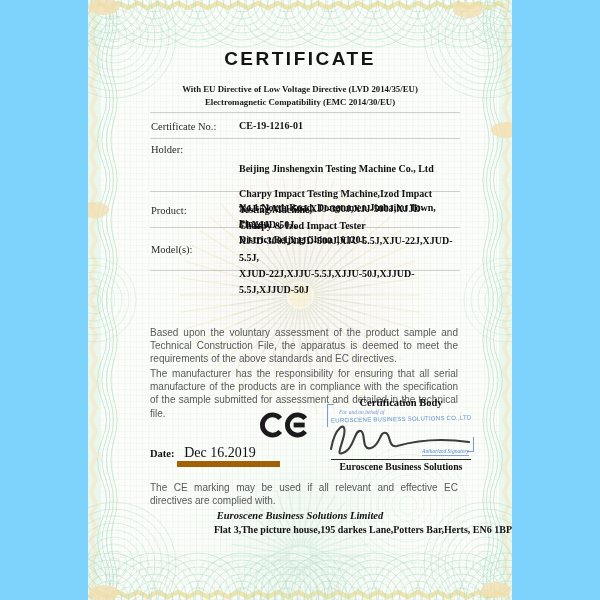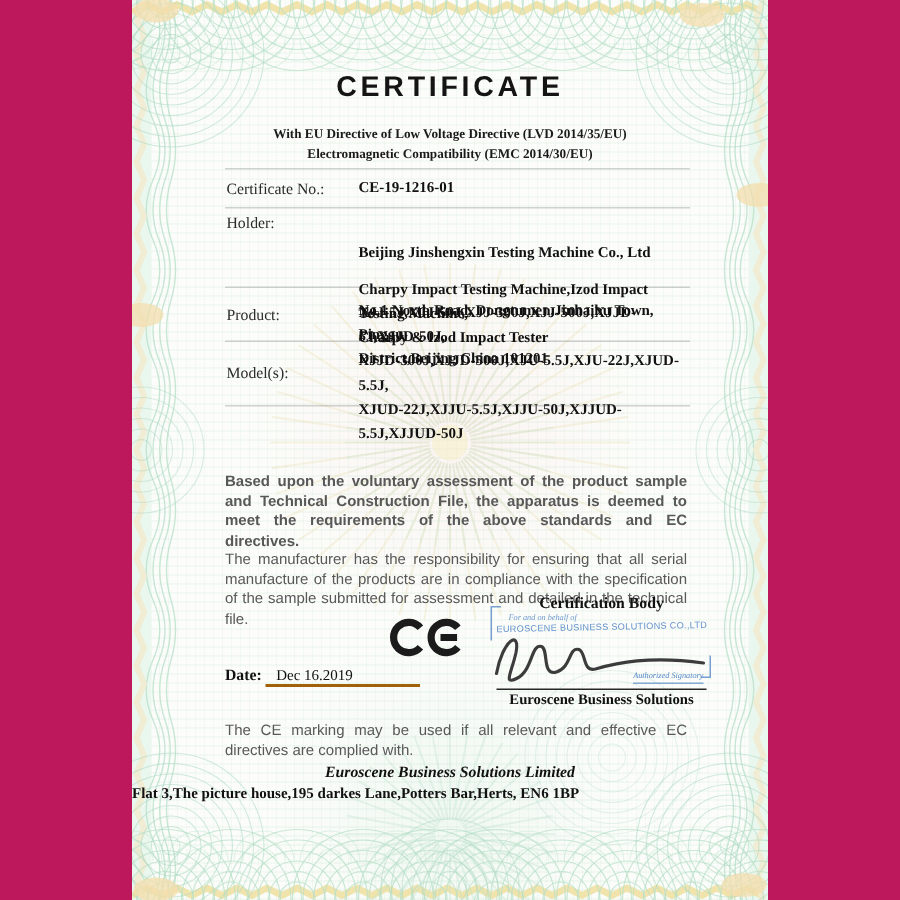--- a/index.html
+++ b/index.html
@@ -1,16 +1,16 @@
 <!DOCTYPE html>
 <html><head>
 <meta charset="utf-8">
 <style>
   html,body{margin:0;padding:0;background:#ffffff;}
-  .stage{position:relative;width:600px;height:600px;background:#be185d;overflow:hidden;
+  .stage{position:relative;width:600px;height:600px;background:#7dd3fc;overflow:hidden;
          font-family:"Liberation Serif",serif;}
   .page{position:absolute;left:88px;top:0;width:424px;height:600px;background:#fcfdfa;overflow:hidden;}
   .page::before{content:"";position:absolute;inset:0;z-index:0;
     background:
       repeating-linear-gradient(90deg, rgba(160,210,175,.10) 0 1px, transparent 1px 6px),
       repeating-linear-gradient(0deg, rgba(160,210,175,.10) 0 1px, transparent 1px 6px);}
   .page::after{content:"";position:absolute;inset:0;z-index:0;pointer-events:none;
     background:
       radial-gradient(circle 190px at 50% 47%, rgba(235,160,170,.10), rgba(235,160,170,0) 72%),
       radial-gradient(circle 170px at 50% 90%, rgba(170,215,190,.14), rgba(170,215,190,0) 72%);}
@@ -30,21 +30,21 @@
   .flabel{width:88px;flex:none;font-size:10.5px;color:#2b2b2b;padding:5px 0 4px 1px;}
   .fval{flex:1;font-weight:bold;font-size:10px;line-height:1.62;color:#111;
         white-space:pre-line;padding:6px 0 5px 0;}
   .fval .addr{margin-top:6px;}
   .r1{height:26px;box-sizing:border-box;} .r2{height:53px;box-sizing:border-box;}
   .r3{height:36px;box-sizing:border-box;} .r4{height:44px;box-sizing:border-box;}
   .r5{height:39px;box-sizing:border-box;}
 
   .para{position:absolute;left:62px;width:308px;font-family:"Liberation Sans",sans-serif;
         font-size:10px;line-height:1.32;color:#585858;text-align:justify;}
-  .p1{top:315px;font-weight:bold;} .p2{top:367px;} .p3{top:481px;}
+  .p1{top:326px;} .p2{top:367px;} .p3{top:481px;}
 
   .ce{position:absolute;left:172px;top:405px;}
   .vh{position:absolute;width:1px;height:1px;overflow:hidden;clip-path:inset(50%);}
 
   .certblock{position:absolute;left:243px;top:397px;width:140px;height:80px;}
   .cb-head{text-align:center;font-weight:bold;font-size:10.5px;color:#111;}
   .stamp-small{position:absolute;left:8px;top:12px;font-size:5.5px;font-style:italic;
                color:#5587c8;opacity:.85;}
   .stamp-line{position:absolute;left:0;top:18px;width:140px;font-family:"Liberation Sans",sans-serif;
               font-size:6.1px;letter-spacing:.2px;color:#5587c8;white-space:nowrap;
@@ -55,26 +55,26 @@
              border-right:1.5px solid rgba(85,135,200,.8);border-bottom:1.5px solid rgba(85,135,200,.8);}
   .sig{position:absolute;left:-10px;top:16px;}
   .authorized{position:absolute;right:2px;top:51px;font-size:5.5px;font-style:italic;
               color:#5587c8;border-bottom:1px solid rgba(85,135,200,.7);padding-bottom:1px;}
   .sigline{position:absolute;left:0;top:62px;width:140px;border-top:1.4px solid #262626;}
   .cb-org{position:absolute;left:0;top:64px;width:140px;text-align:center;
           font-weight:bold;font-size:9.8px;color:#111;}
 
   .daterow{position:absolute;left:62px;top:445px;font-size:10.5px;color:#111;}
   .datelabel{font-weight:bold;}
-  .dateval{display:inline-block;min-width:88px;border-bottom:2px solid #a16207;
-           padding:0 8px 0 7px;font-size:10px;}
+  .dateval{display:inline-block;min-width:88px;border-bottom:6px solid #a16207;
+           padding:0 8px 0 7px;font-size:14px;}
 
   .footer1{position:absolute;left:0;top:510px;width:100%;text-align:center;
            font-weight:bold;font-size:10.5px;color:#111;font-style:italic;}
-  .footer2{position:absolute;left:0;top:524px;width:100%;text-align:left;
+  .footer2{position:absolute;left:0;top:524px;width:100%;text-align:right;
            font-weight:bold;font-size:10px;color:#111;}
 </style>
 </head>
 <body>
 
 <div class="stage">
   <div class="page">
 
     <svg id="deco" width="424" height="600" viewBox="0 0 424 600">
         <defs>

